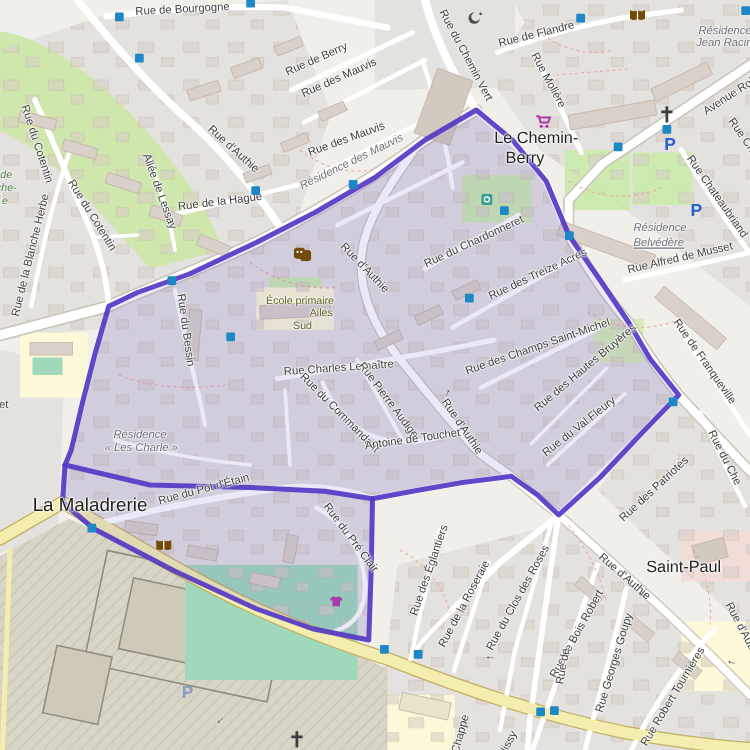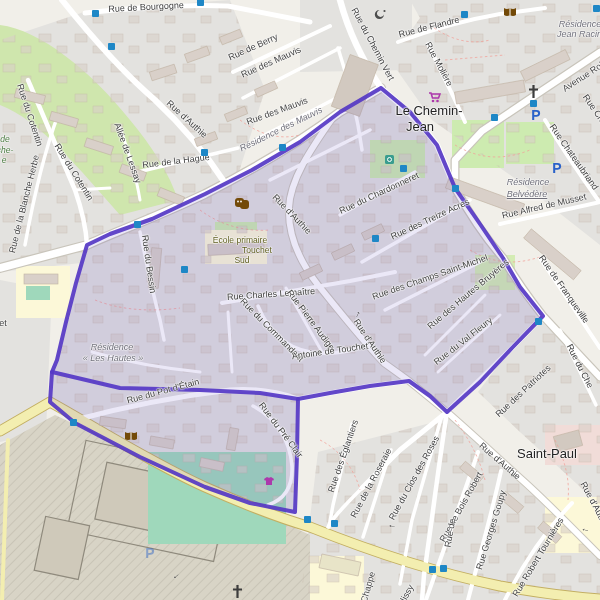--- a/index.html
+++ b/index.html
@@ -221,27 +221,28 @@
       <div class="lbl street" style="left: 430px; top: 219px; transform: translate(-50%, -50%) rotate(-25deg);">Rue des Treize Acres</div>
       <div class="lbl street" style="left: 430px; top: 277px; transform: translate(-50%, -50%) rotate(-19deg);">Rue des Champs Saint-Michel</div>
       <div class="lbl street" style="left: 468px; top: 294px; transform: translate(-50%, -50%) rotate(-40deg);">Rue des Hautes Bruyères</div>
       <div class="lbl street" style="left: 463px; top: 341px; transform: translate(-50%, -50%) rotate(-38deg);">Rue du Val Fleury</div>
       <div class="lbl street" style="left: 271px; top: 294px; transform: translate(-50%, -50%) rotate(-4deg);">Rue Charles Lemaître</div>
       <div class="lbl street" style="left: 311px; top: 320px; transform: translate(-50%, -50%) rotate(53deg);">Rue Pierre Audige</div>
       <div class="lbl street" style="left: 272px; top: 330px; transform: translate(-50%, -50%) rotate(45deg);">Rue du Commandant</div>
       <div class="lbl street" style="left: 330px; top: 351px; transform: translate(-50%, -50%) rotate(-8deg);">Antoine de Touchet</div>
       <div class="lbl street" style="left: 370px; top: 341px; transform: translate(-50%, -50%) rotate(56deg);">Rue d'Authie</div>
       <div class="lbl school" style="left: 240px; top: 240px; transform: translate(-50%, -50%) rotate(0deg);">École primaire</div>
-      <div class="lbl school" style="left: 257px; top: 250px; transform: translate(-50%, -50%) rotate(0deg);">Touchet</div>
+      <div class="lbl school" style="left: 257px; top: 250px; transform: translate(-50%, -50%) rotate(0deg);">Ailes</div>
       <div class="lbl school" style="left: 242px; top: 260px; transform: translate(-50%, -50%) rotate(0deg);">Sud</div>
       <div class="lbl residence" style="left: 112px; top: 347px; transform: translate(-50%, -50%) rotate(0deg);">Résidence</div>
-      <div class="lbl residence" style="left: 113px; top: 358px; transform: translate(-50%, -50%) rotate(0deg);">« Les Hautes »</div>
+      <div class="lbl residence" style="left: 113px; top: 358px; transform: translate(-50%, -50%) rotate(0deg);">« Les Charle »</div>
       <div class="lbl street" style="left: 163px; top: 391px; transform: translate(-50%, -50%) rotate(-15deg);">Rue du Pot d'Étain</div>
+      <div class="lbl place-lg" style="left: 72px; top: 404px; transform: translate(-50%, -50%) rotate(0deg);">La Maladrerie</div>
       <div class="lbl place" style="left: 429px; top: 110px; transform: translate(-50%, -50%) rotate(0deg);">Le Chemin-</div>
-      <div class="lbl place" style="left: 420px; top: 126px; transform: translate(-50%, -50%) rotate(0deg);">Jean</div>
+      <div class="lbl place" style="left: 420px; top: 126px; transform: translate(-50%, -50%) rotate(0deg);">Berry</div>
       <div class="lbl place" style="left: 547px; top: 453px; transform: translate(-50%, -50%) rotate(0deg);">Saint-Paul</div>
       <div class="lbl street" style="left: 281px; top: 430px; transform: translate(-50%, -50%) rotate(53deg);">Rue du Pré Clair</div>
       <div class="lbl street" style="left: 343px; top: 456px; transform: translate(-50%, -50%) rotate(-71deg);">Rue des Églantiers</div>
       <div class="lbl street" style="left: 371px; top: 483px; transform: translate(-50%, -50%) rotate(-62deg);">Rue de la Roseraie</div>
       <div class="lbl street" style="left: 414px; top: 478px; transform: translate(-50%, -50%) rotate(-61deg);">Rue du Clos des Roses</div>
       <div class="lbl street" style="left: 523px; top: 391px; transform: translate(-50%, -50%) rotate(-43deg);">Rue des Patriotes</div>
       <div class="lbl street" style="left: 564px; top: 289px; transform: translate(-50%, -50%) rotate(55deg);">Rue de Franqueville</div>
       <div class="lbl street" style="left: 580px; top: 366px; transform: translate(-50%, -50%) rotate(63deg);">Rue du Che</div>
       <div class="lbl street" style="left: 461px; top: 507px; transform: translate(-50%, -50%) rotate(-61deg);">Rue de Bois Robert</div>
       <div class="lbl street" style="left: 491px; top: 530px; transform: translate(-50%, -50%) rotate(-73deg);">Rue Georges Goupy</div>

